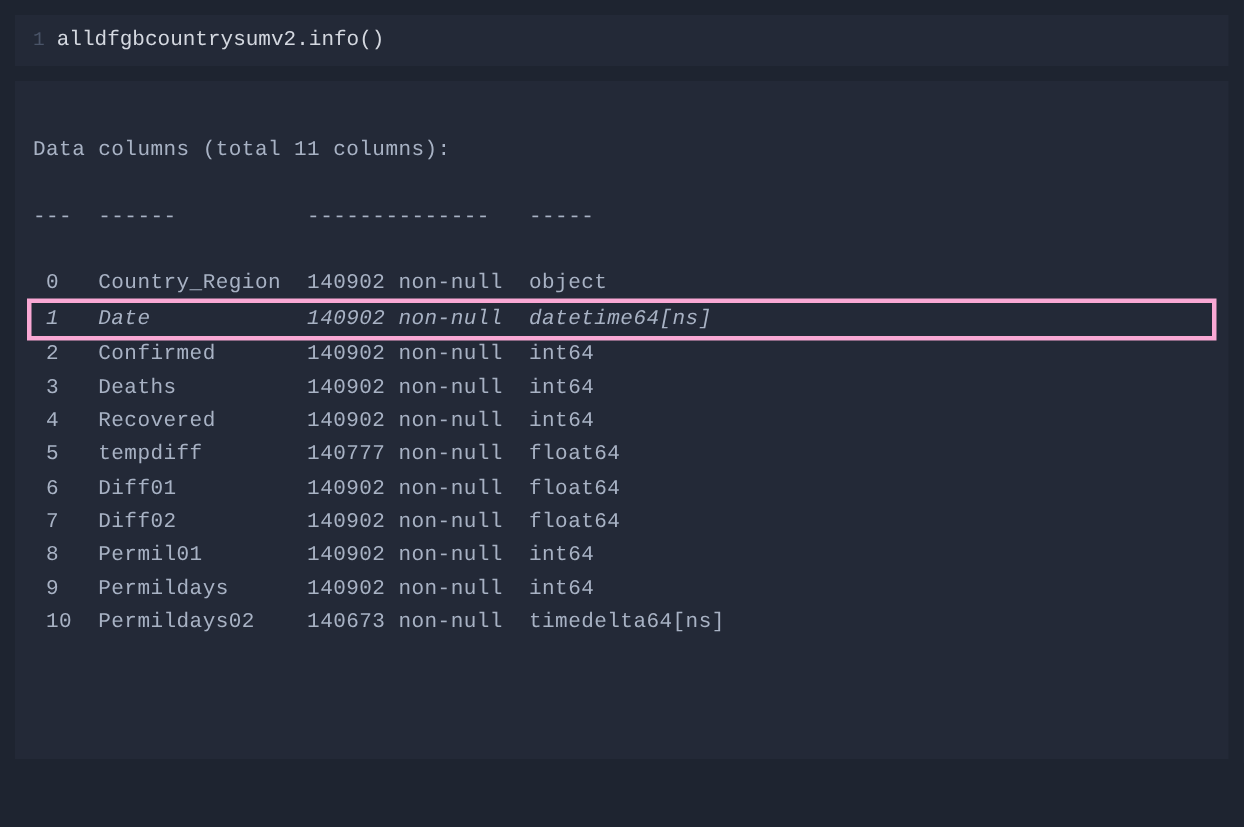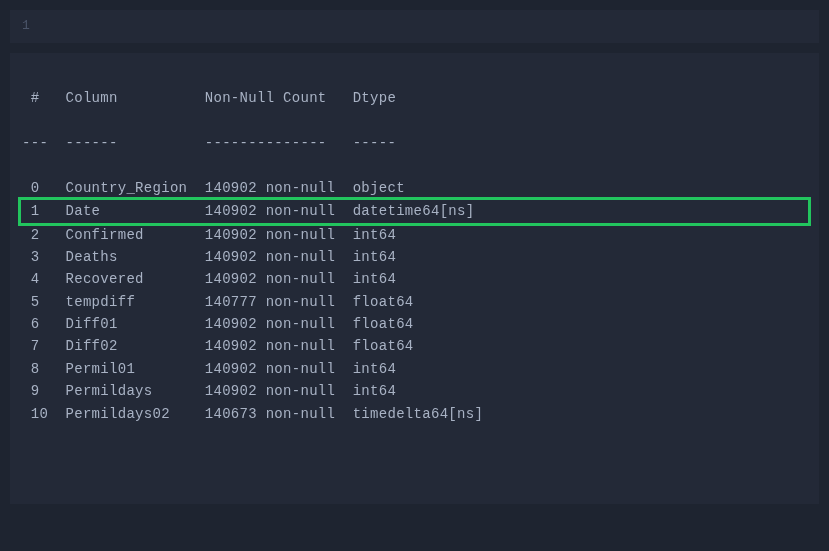--- a/index.html
+++ b/index.html
@@ -39,37 +39,41 @@
       color: #d4d8e0;
     }
     .output {
       background: #232937;
       margin: 0 10px 10px 10px;
       padding: 12px;
       white-space: pre;
       letter-spacing: 0.3px;
     }
     .highlight-row {
-      border: 3px solid #22c55e;
+      border: 3px solid #f9a8d4;
       margin: -2px -4px;
       padding: 0 1px;
       display: inline-block;
       width: calc(100% + 8px);
+      font-style: italic;
     }
     .output-line {
       display: block;
     }
   </style>
 </head>
 <body>
 
 <div class="code-cell">
   <span class="line-number">1</span>
+  <span class="code-line">
+    <span>alldfgbcountrysumv2</span><span class="method-call">.info</span><span class="paren">()</span>
+  </span>
 </div>
 
 <div class="output">
-<span class="output-line"> #   Column          Non-Null Count   Dtype          </span>
+<span class="output-line">Data columns (total 11 columns):</span>
 <span class="output-line">---  ------          --------------   -----          </span>
 <div id="rows-container"><span class="output-line"> 0   Country_Region  140902 non-null  object         </span><span class="highlight-row"><span class="output-line"> 1   Date            140902 non-null  datetime64[ns] </span></span>
 <span class="output-line"> 2   Confirmed       140902 non-null  int64          </span><span class="output-line"> 3   Deaths          140902 non-null  int64          </span><span class="output-line"> 4   Recovered       140902 non-null  int64          </span><span class="output-line"> 5   tempdiff        140777 non-null  float64        </span><span class="output-line"> 6   Diff01          140902 non-null  float64        </span><span class="output-line"> 7   Diff02          140902 non-null  float64        </span><span class="output-line"> 8   Permil01        140902 non-null  int64          </span><span class="output-line"> 9   Permildays      140902 non-null  int64          </span><span class="output-line"> 10  Permildays02    140673 non-null  timedelta64[ns]</span></div>
 
 
 </div>
 
 </body></html>

